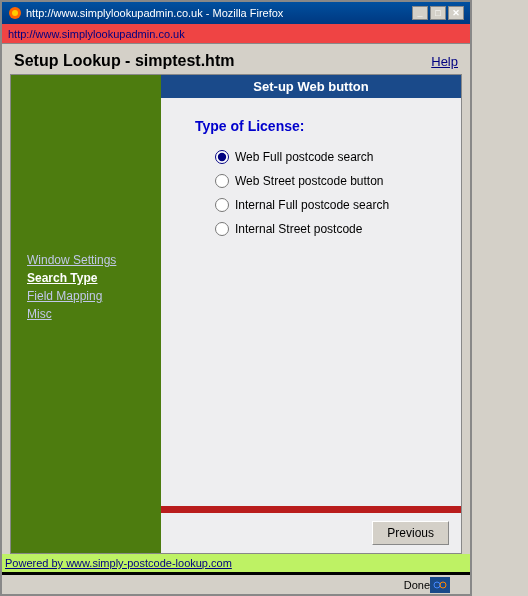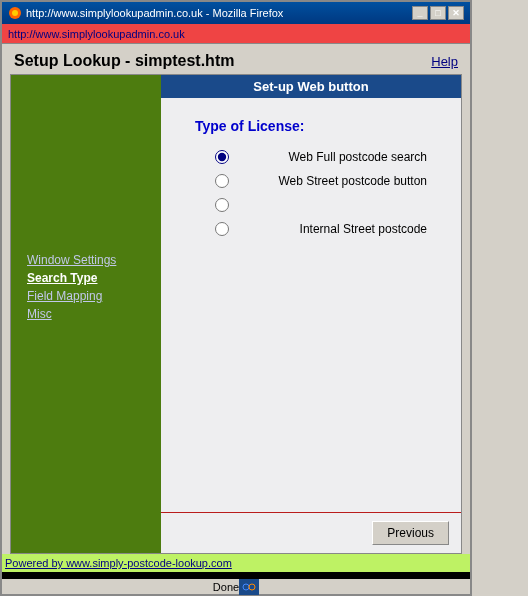--- a/index.html
+++ b/index.html
@@ -177,41 +177,40 @@
     .radio-group {
       display: flex;
       flex-direction: column;
       gap: 10px;
       padding-left: 20px;
     }
 
     .radio-item {
       display: flex;
       align-items: center;
-      gap: 14px;
+      gap: 6px;
       font-size: 12px;
       color: #000;
-      justify-content: space-between;
     }
 
     .radio-input {
       width: 14px;
       height: 14px;
       cursor: pointer;
       accent-color: #000080;
     }
 
     
     .bottom-nav {
       display: flex;
       justify-content: flex-end;
       gap: 6px;
       padding: 8px 12px;
       background: #eeeef0;
-      border-top: 1px solid #b91c1c;
+      border-top: 7px solid #b91c1c;
     }
 
     .nav-btn {
       background: #d4d0c8;
       border: 1px solid #888;
       border-top-color: #fff;
       border-left-color: #fff;
       padding: 4px 14px;
       font-size: 12px;
       cursor: pointer;
@@ -225,25 +224,25 @@
       font-size: 11px;
       color: #000080;
       text-decoration: underline;
       cursor: pointer;
       background: #bef264;
     }
 
     
     .status-bar {
       background: #d4d0c8;
-      border-top: 7px solid #000000;
+      border-top: 3px solid #000000;
       height: 22px;
       display: flex;
       align-items: center;
-      justify-content: center;
+      justify-content: flex-end;
       padding: 0 20px;
       font-size: 11px;
       flex-shrink: 0;
     }
 
     .status-icon {
       width: 20px;
       height: 16px;
       background: #1a4a8a;
       display: flex;
@@ -314,20 +313,21 @@
             <label class="radio-item">
               <input type="radio" name="license" class="radio-input" checked="" style="">
               <span>Web Full postcode search</span>
             </label>
             <label class="radio-item">
               <input type="radio" name="license" class="radio-input" style="">
               <span>Web Street postcode button</span>
             </label>
             <label class="radio-item">
               <input type="radio" name="license" class="radio-input" style="">
+              <span>Internal Full postcode search</span>
             </label>
             <label class="radio-item">
               <input type="radio" name="license" class="radio-input" style="">
               <span>Internal Street postcode</span>
             </label>
           </div>
         </div>
 
         <div class="bottom-nav">
           <button class="nav-btn">Previous</button>

